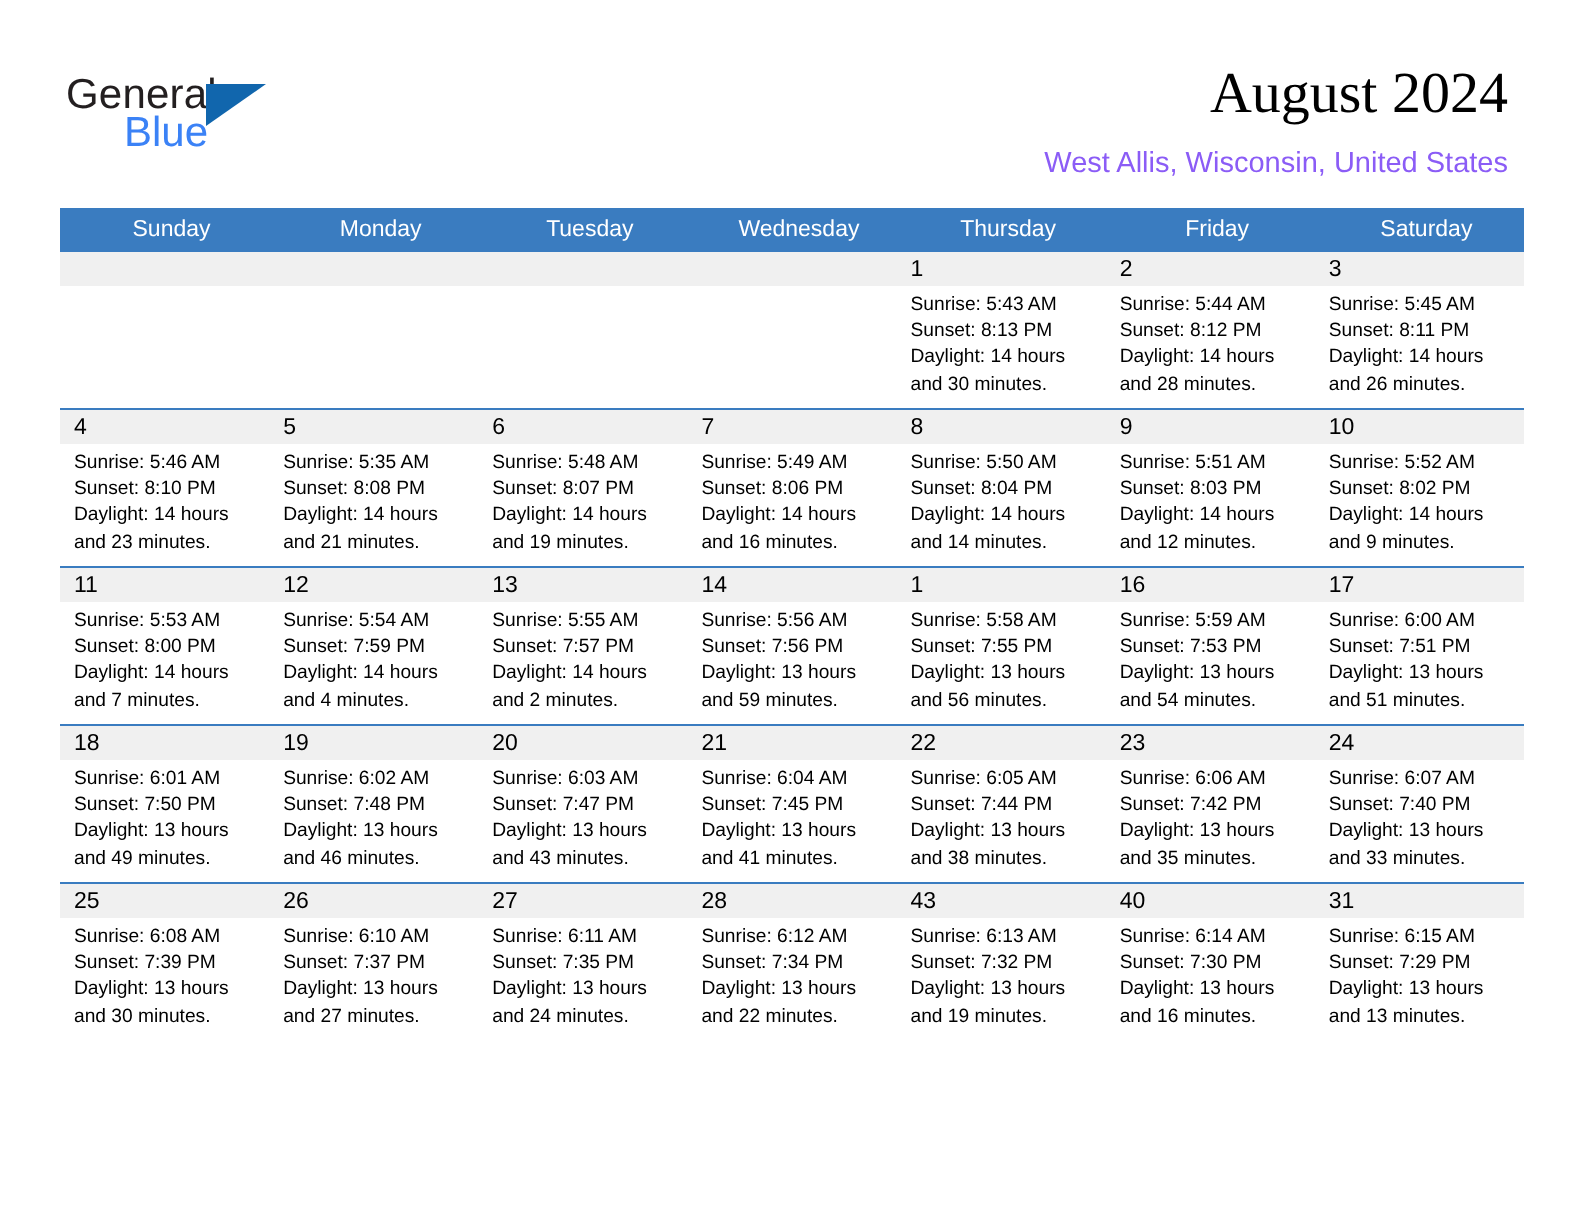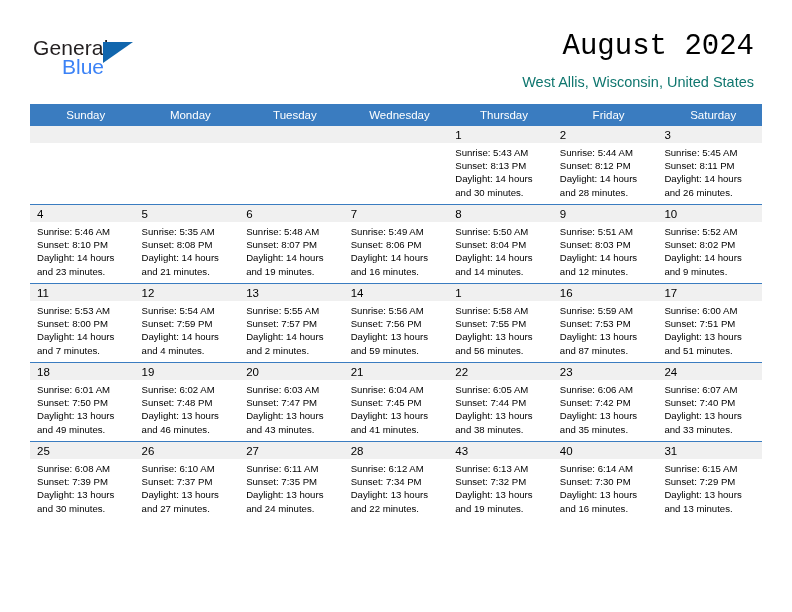--- a/index.html
+++ b/index.html
@@ -69,27 +69,27 @@
     right: 38px;
     top: 30px;
     text-align: right;
   }
   .cal-title {
     font-size: 29px;
     line-height: 34px;
     color: #000000;
     font-weight: normal;
     margin: 0;
-    font-family: Liberation Mono, monospace;
+    font-family: Liberation Serif, serif;
   }
   .cal-subtitle {
     font-size: 14.5px;
     line-height: 18px;
     margin: 9px 0 0 0;
-    color: #0f766e;
+    color: #8b5cf6;
     font-weight: normal;
     font-family: "Liberation Sans", sans-serif;
   }
 
   
   .calendar {
     position: absolute;
     left: 30px;
     top: 104px;
     width: 732px;
@@ -348,21 +348,21 @@
               <div>Daylight: 13 hours</div>
               <div>and 56 minutes.</div>
             </div>
           </td>
           <td class="">
             <div class="daynum-band">16</div>
             <div class="cell-body">
               <div>Sunrise: 5:59 AM</div>
               <div>Sunset: 7:53 PM</div>
               <div>Daylight: 13 hours</div>
-              <div>and 87 minutes.</div>
+              <div>and 54 minutes.</div>
             </div>
           </td>
           <td class="">
             <div class="daynum-band">17</div>
             <div class="cell-body">
               <div>Sunrise: 6:00 AM</div>
               <div>Sunset: 7:51 PM</div>
               <div>Daylight: 13 hours</div>
               <div>and 51 minutes.</div>
             </div>

